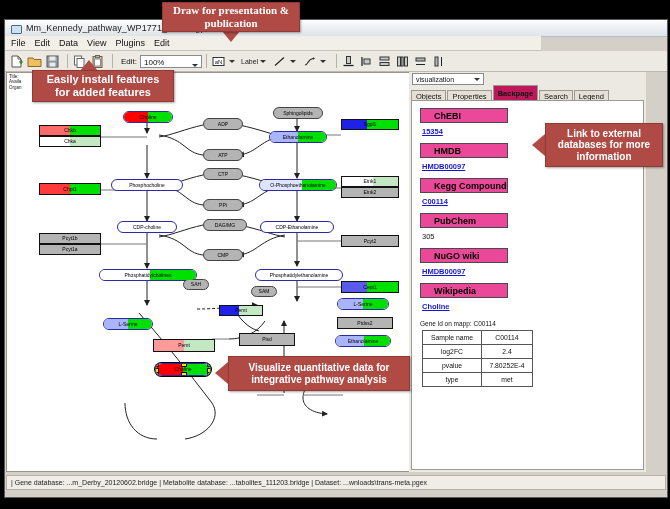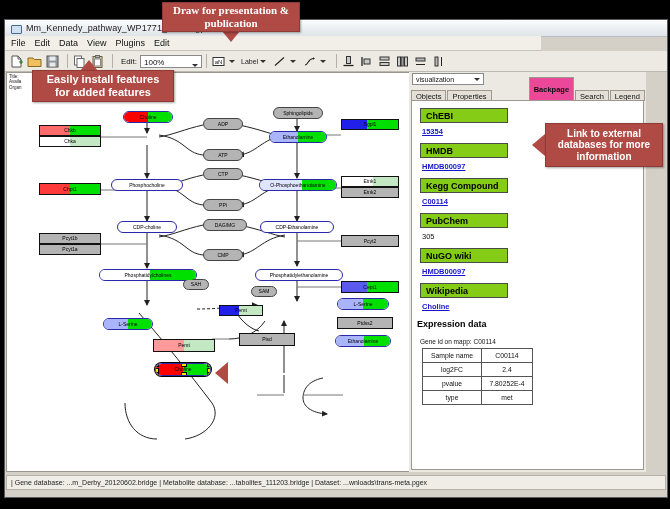--- a/index.html
+++ b/index.html
@@ -44,25 +44,25 @@
   #canvasinfo{position:absolute;left:2px;top:1px;font-size:4.5px;line-height:5.4px;color:#222;}
 
   
   #sidepanel{position:absolute;left:404px;top:52px;width:237px;height:400px;background:#ece9e2;}
   #vizsel{position:absolute;left:3px;top:1px;width:72px;height:12px;background:#fff;border:1px solid #8a8a8a;
      display:flex;align-items:center;justify-content:space-between;box-sizing:border-box;}
   #vizsel span{font-size:7px;color:#111;padding-left:3px;}
   #tabstrip{position:absolute;left:2px;top:16px;width:233px;height:13px;display:flex;align-items:flex-end;}
   .tab{height:11px;background:#e4e0d8;border:1px solid #9d998f;border-bottom:none;font-size:7.5px;color:#111;
      display:flex;align-items:center;padding:0 4px;margin-right:1px;box-sizing:border-box;}
-  .tab.active{background:#ec4899;height:24px;font-weight:bold;margin-left:36px;}
+  .tab.active{background:#be185d;height:16px;font-weight:bold;}
   #panelbody{position:absolute;left:2px;top:28px;width:233px;height:370px;background:#fff;
      border:1px solid #9d998f;box-sizing:border-box;overflow:hidden;}
-  .dbbox{margin:7px 0 0 8px;width:88px;height:15px;background:#84cc16;border:1px solid #4a4a4a;
-     display:flex;align-items:center;padding-left:5px;box-sizing:border-box;font-size:9px;font-weight:bold;color:#000;}
+  .dbbox{margin:7px 0 0 8px;width:88px;height:15px;background:#ec4899;border:1px solid #4a4a4a;
+     display:flex;align-items:center;padding-left:13px;box-sizing:border-box;font-size:9px;font-weight:bold;color:#000;}
   .dblink{margin:4px 0 0 10px;font-size:7.5px;color:#1515cf;text-decoration:underline;font-weight:bold;}
   .dbplain{margin:4px 0 0 10px;font-size:7.5px;color:#111;}
   .exprhdr{margin:8px 0 0 5px;font-size:9px;font-weight:bold;color:#000;}
   .genid{margin:9px 0 0 8px;font-size:6.5px;color:#111;}
   table.exprtbl{margin:3px 0 0 10px;border-collapse:collapse;}
   table.exprtbl td{border:1px solid #555;font-size:6.8px;color:#111;text-align:center;height:11px;}
   table.exprtbl td.c1{width:56px;}
   table.exprtbl td.c2{width:48px;}
 
   
@@ -497,21 +497,20 @@
 
       <div class="dbbox">PubChem</div>
       <div class="dbplain">305</div>
 
       <div class="dbbox">NuGO wiki</div>
       <div class="dblink">HMDB00097</div>
 
       <div class="dbbox">Wikipedia</div>
       <div class="dblink">Choline</div>
 
-      <div class="exprhdr">Expression data</div>
       <div class="genid">Gene id on mapp: C00114</div>
 
       <table class="exprtbl">
         <tbody>
               <tr>
           <td class="c1">Sample name</td>
           <td class="c2">C00114</td>
               </tr>
         <tr>
           <td class="c1">log2FC</td>
@@ -544,15 +543,18 @@
  <div class="callout" style="left:32px;top:70px;width:142px;height:32px;font-size:11px;">
    <span>Easily install features for added features</span>
  </div>
  <div class="arrow-up" style="left:80px;top:60px;"></div>
 
  <div class="callout" style="left:545px;top:123px;width:118px;height:44px;font-size:10px;">
    <span>Link  to external databases  for more information</span>
  </div>
  <div class="arrow-lf" style="left:532px;top:134px;"></div>
 
+ <div class="callout" style="left:228px;top:356px;width:182px;height:35px;font-size:10px;">
+   <span>Visualize quantitative data  for integrative pathway analysis</span>
+ </div>
  <div class="arrow-lf" style="left:215px;top:362px;"></div>
 
 </div>
 
 </body></html>

